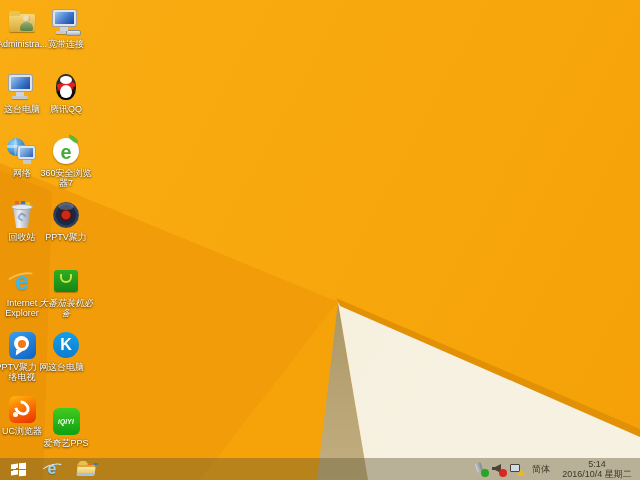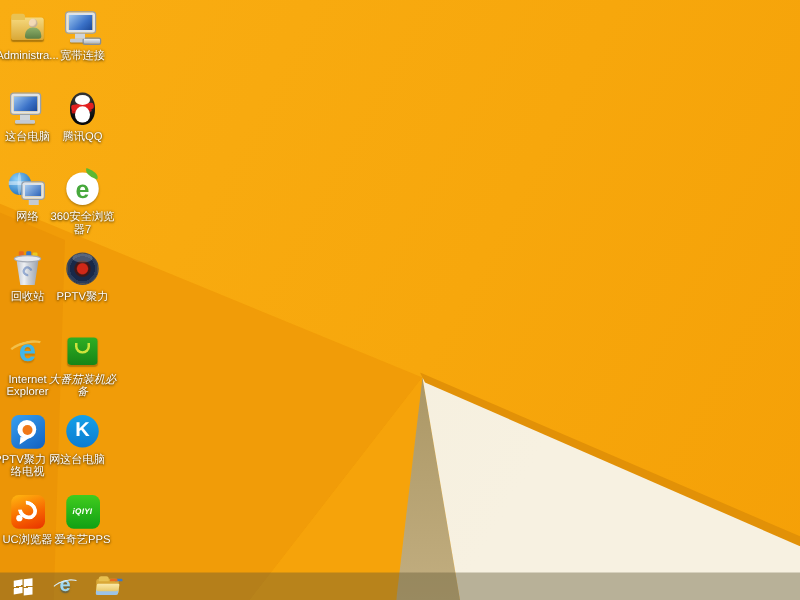--- a/index.html
+++ b/index.html
@@ -237,21 +237,21 @@
         <div class="label">这台电脑</div>
       </div>
       <div class="dicon" style="left: -7px; top: 394px;">
         <div class="art uc-browser">
           <i class="a"></i>
           <i class="b"></i>
           <span class="glyph"></span>
         </div>
         <div class="label">UC浏览器</div>
       </div>
-      <div class="dicon" style="left: 37px; top: 394px; text-align: center;">
+      <div class="dicon" style="left: 37px; top: 406px; text-align: center;">
         <div class="art iqiyi-pps">
           <i class="a"></i>
           <i class="b"></i>
           <span class="glyph">iQIYI</span>
         </div>
         <div class="label">爱奇艺PPS</div>
       </div>
     </div>
 
   <div id="taskbar">
@@ -262,14 +262,30 @@
       <span class="tb-ie">
           <span class="eg">e</span>
         </span>
     </div>
     <div class="tb-btn">
       <span class="tb-folder">
           <i></i>
         </span>
     </div>
 
+    <div class="tray">
+      <span class="tray-icon usb-safely-remove">
+          <i></i>
+        </span>
+      <span class="tray-icon volume-muted">
+          <i></i>
+        </span>
+      <span class="tray-icon network-warning">
+          <i></i>
+        </span>
+      <span class="lang">简体</span>
+      <div class="clock">
+        <div>5:14</div>
+        <div>2016/10/4 星期二</div>
+      </div>
+    </div>
   </div>
 </div>
 
 </body></html>

